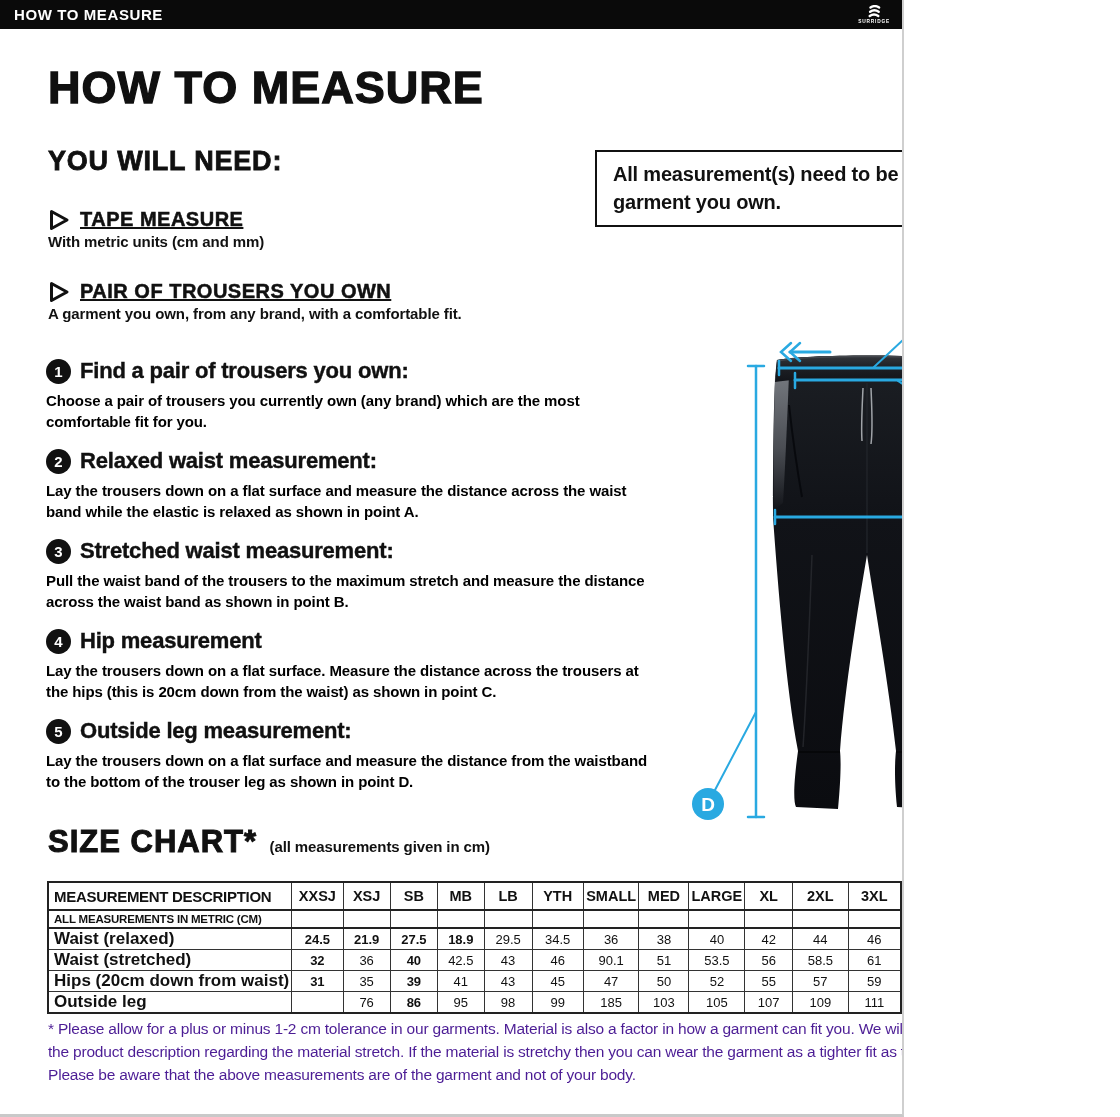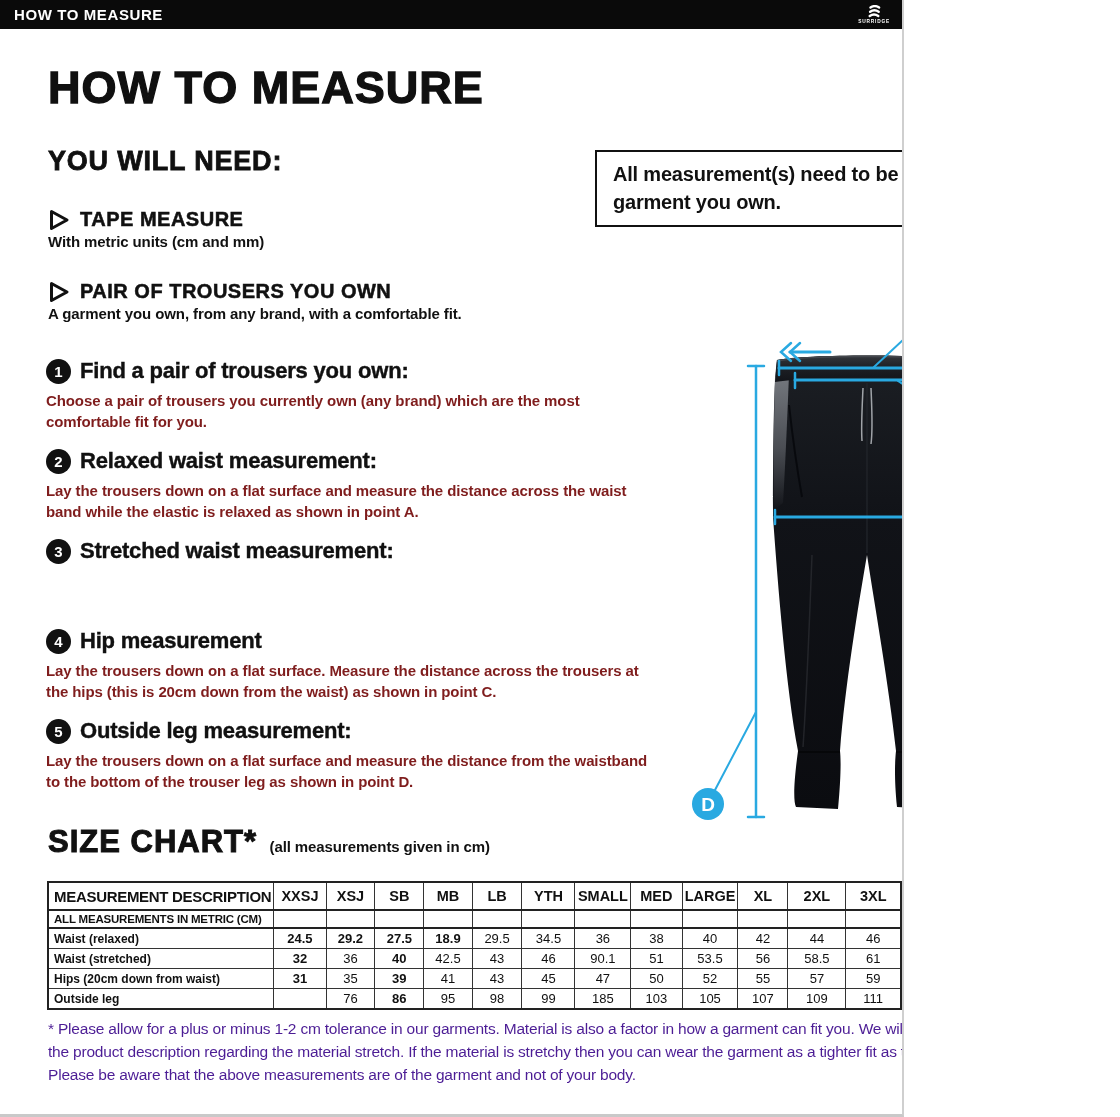--- a/index.html
+++ b/index.html
@@ -15,44 +15,44 @@
   .topbar-title{color:#fff;font-weight:700;font-size:15px;letter-spacing:.6px;}
   .topbar-logo{display:flex;flex-direction:column;align-items:center;gap:1px;padding-right:4px;}
   .topbar-logo .brand-text{color:#fff;font-size:4.8px;font-weight:700;letter-spacing:.8px;}
   
   .h1{position:absolute;left:48px;top:62px;font-size:45px;font-weight:700;color:#101010;
       letter-spacing:1px;-webkit-text-stroke:1.3px #101010;}
   .h2{position:absolute;left:48px;top:146px;font-size:27px;font-weight:700;color:#101010;
       letter-spacing:.8px;-webkit-text-stroke:.8px #101010;}
   
   .need-item{position:absolute;left:48px;width:600px;}
-  .need-item .row{display:flex;align-items:center;gap:10px;}
+  .need-item .row{display:flex;align-items:center;gap:10px;text-decoration:underline;}
   .need-label{font-size:20px;font-weight:700;letter-spacing:.5px;-webkit-text-stroke:.5px #101010;}
   .need-desc{font-size:15px;font-weight:700;margin-top:2px;letter-spacing:-.1px;}
   
   .note-box{position:absolute;left:595px;top:150px;width:492px;box-sizing:border-box;
     border:2.5px solid #111;padding:8px 16px;font-size:20px;font-weight:700;line-height:1.42;letter-spacing:-.2px;}
   
   .step{position:absolute;left:46px;width:612px;}
   .step-head{display:flex;align-items:center;gap:9px;}
   .step-num{width:25px;height:25px;border-radius:50%;background:#111;color:#fff;font-size:15px;
     font-weight:700;display:flex;align-items:center;justify-content:center;flex:0 0 25px;}
   .step-title{font-size:22px;font-weight:700;letter-spacing:-.2px;-webkit-text-stroke:.4px #101010;}
-  .step-body{font-size:15px;font-weight:700;line-height:1.4;margin-top:6px;letter-spacing:-.1px;color:#7f1d1d;}
+  .step-body{font-size:15px;font-weight:700;line-height:1.4;margin-top:6px;letter-spacing:-.1px;color:#000000;}
   
   .sc-head{position:absolute;left:48px;top:824px;}
   .sc-title{font-size:31px;font-weight:700;letter-spacing:1px;-webkit-text-stroke:1px #101010;display:inline;}
   .sc-sub{font-size:15px;font-weight:700;margin-left:8px;letter-spacing:-.1px;}
   table.size-chart{position:absolute;left:47px;top:881px;border-collapse:collapse;table-layout:fixed;
     border:2px solid #222;}
   .size-chart th,.size-chart td{border:1px solid #333;text-align:center;vertical-align:middle;
     padding:0 2px;overflow:hidden;white-space:nowrap;}
   .size-chart thead th{font-size:14.5px;font-weight:700;height:26px;border-bottom:2px solid #222;}
   .size-chart thead th.desc{text-align:left;padding-left:5px;font-size:15px;letter-spacing:-.3px;}
-  .size-chart th.rowlabel{text-align:left;padding-left:5px;font-weight:700;font-size:12px;border-right:1px solid #333;}
+  .size-chart th.rowlabel{text-align:left;padding-left:5px;font-weight:700;font-size:17px;border-right:1px solid #333;}
   .size-chart tr.metric-row th.rowlabel{font-size:11.5px;letter-spacing:-.2px;border-radius:9px;}
   .size-chart tr.metric-row td, .size-chart tr.metric-row th{height:16px;border-bottom:2px solid #222;}
   .size-chart tbody td{font-size:13px;height:19px;}
   .size-chart tbody td.b{font-weight:700;}
   
   .footnote{position:absolute;left:48px;top:1018px;width:1014px;font-size:15.5px;line-height:1.48;
     color:#4c1d95;letter-spacing:-.2px;}
   
   .diagram{position:absolute;left:690px;top:255px;}
   .marker-letter{font-family:"Liberation Sans",sans-serif;font-weight:700;font-size:19px;fill:#fff;}
@@ -114,20 +114,21 @@
       <span class="step-title">Relaxed waist measurement:</span>
     </div>
     <div class="step-body">Lay the trousers down on a flat surface and measure the distance across the waist band while the elastic is relaxed as shown in point A.</div>
   </div>
 
   <div class="step" style="top:538px">
     <div class="step-head">
       <span class="step-num">3</span>
       <span class="step-title">Stretched waist measurement:</span>
     </div>
+    <div class="step-body">Pull the waist band of the trousers to the maximum stretch and measure the distance across the waist band as shown in point B.</div>
   </div>
 
   <div class="step" style="top:628px">
     <div class="step-head">
       <span class="step-num">4</span>
       <span class="step-title">Hip measurement</span>
     </div>
     <div class="step-body">Lay the trousers down on a flat surface. Measure the distance across the trousers at the hips (this is 20cm down from the waist)  as shown in point C.</div>
   </div>
 
@@ -301,21 +302,21 @@
           <td></td>
           <td></td>
           <td></td>
           <td></td>
           <td></td>
           <td></td>
         </tr>
         <tr>
           <th class="rowlabel">Waist (relaxed)</th>
           <td class="b">24.5</td>
-          <td class="b">29.2</td>
+          <td class="b">21.9</td>
           <td class="b">27.5</td>
           <td class="b">18.9</td>
           <td>29.5</td>
           <td>34.5</td>
           <td>36</td>
           <td>38</td>
           <td>40</td>
           <td>42</td>
           <td>44</td>
           <td>46</td>

